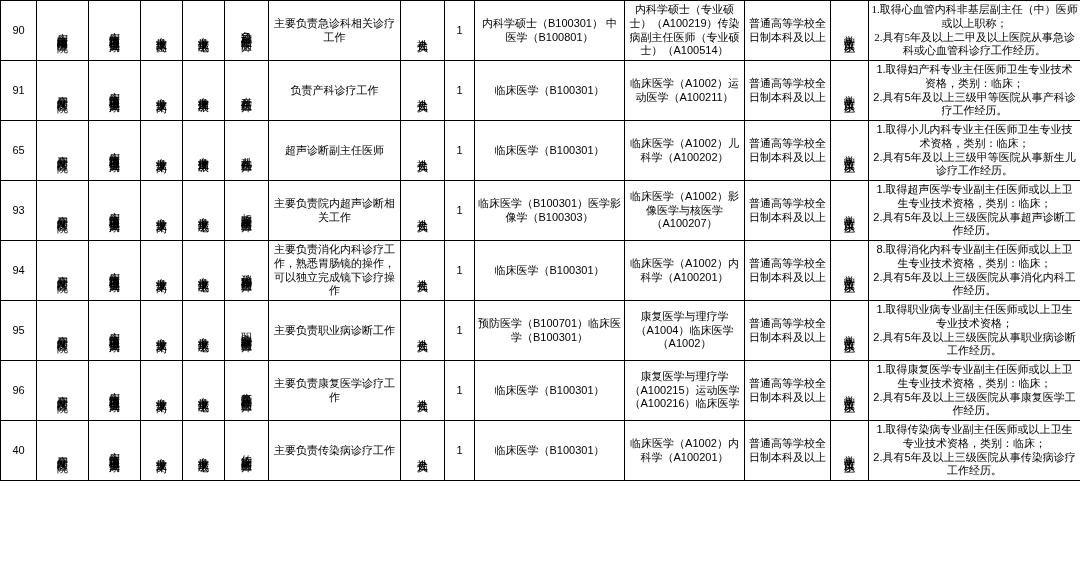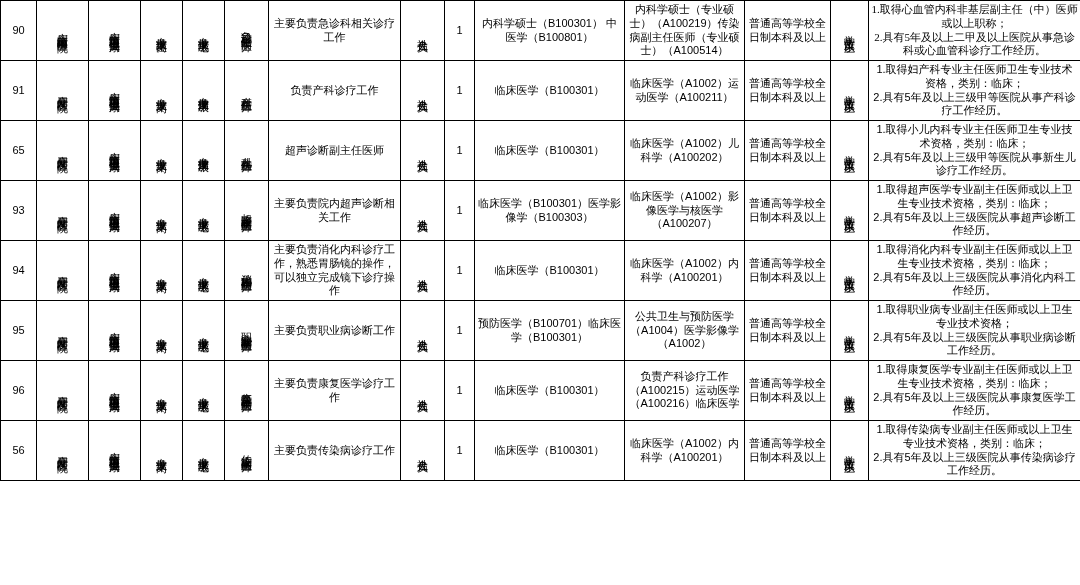--- a/index.html
+++ b/index.html
@@ -146,62 +146,62 @@
         <td><span class="vert">专业技术岗</span></td>
         <td><span class="vert">专业技术七级</span></td>
         <td><span class="vert">消化内科副主任医师</span></td>
         <td class="job">主要负责消化内科诊疗工作，熟悉胃肠镜的操作，可以独立完成镜下诊疗操作</td>
         <td><span class="vert">社会人员</span></td>
         <td class="num">1</td>
         <td>临床医学（B100301）</td>
         <td>临床医学（A1002）内科学（A100201）</td>
         <td>普通高等学校全日制本科及以上</td>
         <td><span class="vert">学士学位及以上</span></td>
-        <td class="cond" style="white-space: pre-wrap;">1.取得消化内科专业副主任医师或以上卫生专业技术资格，类别：临床；
+        <td class="cond" style="white-space: pre-wrap;">8.取得消化内科专业副主任医师或以上卫生专业技术资格，类别：临床；
 2.具有5年及以上三级医院从事消化内科工作经历。</td>
       </tr>
 
       <tr>
         <td class="num">95</td>
         <td><span class="vert">广州开发区医院</span></td>
         <td><span class="vert">广州市黄埔区卫生健康局</span></td>
         <td><span class="vert">专业技术岗</span></td>
         <td><span class="vert">专业技术七级</span></td>
         <td><span class="vert">职业病诊断副主任医师</span></td>
         <td class="job">主要负责职业病诊断工作</td>
         <td><span class="vert">社会人员</span></td>
         <td class="num">1</td>
         <td>预防医学（B100701）临床医学（B100301）</td>
-        <td>公共卫生与预防医学（A1004）医学影像学（A1002）</td>
+        <td>康复医学与理疗学（A1004）临床医学（A1002）</td>
         <td>普通高等学校全日制本科及以上</td>
         <td><span class="vert">学士学位及以上</span></td>
         <td class="cond" style="white-space: pre-wrap;">1.取得职业病专业副主任医师或以上卫生专业技术资格；
 2.具有5年及以上三级医院从事职业病诊断工作经历。</td>
       </tr>
 
       <tr>
         <td class="num">96</td>
         <td><span class="vert">广州开发区医院</span></td>
         <td><span class="vert">广州市黄埔区卫生健康局</span></td>
         <td><span class="vert">专业技术岗</span></td>
         <td><span class="vert">专业技术七级</span></td>
         <td><span class="vert">康复医学科副主任医师</span></td>
         <td class="job">主要负责康复医学诊疗工作</td>
         <td><span class="vert">社会人员</span></td>
         <td class="num">1</td>
         <td>临床医学（B100301）</td>
-        <td>负责产科诊疗工作（A100215）运动医学（A100216）临床医学</td>
+        <td>康复医学与理疗学（A100215）运动医学（A100216）临床医学</td>
         <td>普通高等学校全日制本科及以上</td>
         <td><span class="vert">学士学位及以上</span></td>
         <td class="cond" style="white-space: pre-wrap;">1.取得康复医学专业副主任医师或以上卫生专业技术资格，类别：临床；
 2.具有5年及以上三级医院从事康复医学工作经历。</td>
       </tr>
 
       <tr>
-        <td class="num">56</td>
+        <td class="num">40</td>
         <td><span class="vert">广州开发区医院</span></td>
         <td><span class="vert">广州市黄埔区卫生健康局</span></td>
         <td><span class="vert">专业技术岗</span></td>
         <td><span class="vert">专业技术七级</span></td>
         <td><span class="vert">传染病副主任医师</span></td>
         <td class="job">主要负责传染病诊疗工作</td>
         <td><span class="vert">社会人员</span></td>
         <td class="num">1</td>
         <td>临床医学（B100301）</td>
         <td>临床医学（A1002）内科学（A100201）</td>

